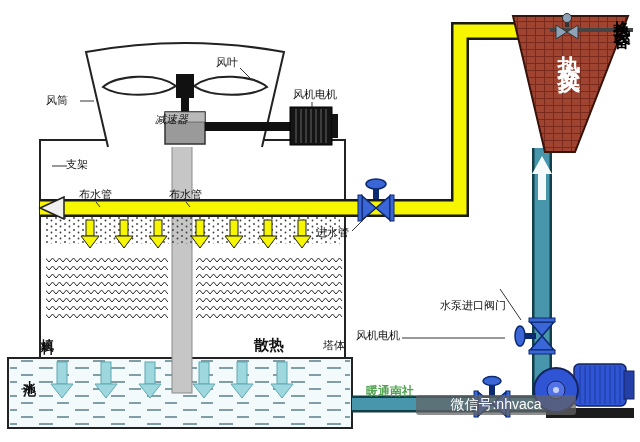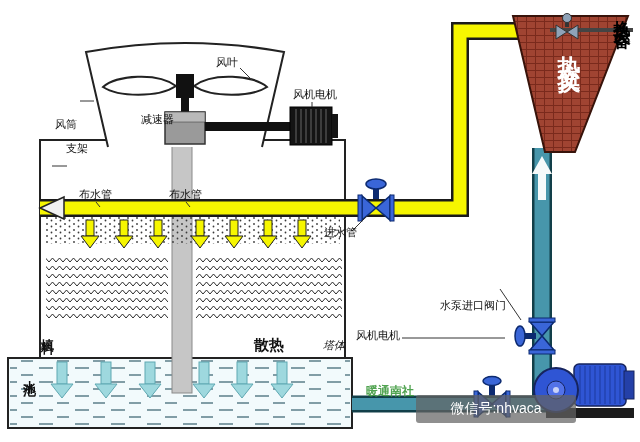--- a/index.html
+++ b/index.html
@@ -7,21 +7,21 @@
          font-family:"Liberation Sans","DejaVu Sans",sans-serif;}
   .stage svg{position:absolute;left:0;top:0;}
   .lbl{position:absolute;font-size:11px;color:#111;white-space:nowrap;line-height:1.15;}
   .bold{font-weight:bold;margin-left:8px;}
   .vert{writing-mode:vertical-rl;text-orientation:upright;letter-spacing:3px;}
   .hx-panel{writing-mode:vertical-rl;text-orientation:upright;color:#fff;font-weight:bold;
             font-size:23px;letter-spacing:7px;}
   .hx-equip{writing-mode:vertical-rl;text-orientation:upright;color:#000;font-weight:bold;
             font-size:17px;letter-spacing:4px;}
   .wm-brand{color:#3f9a3f;font-size:12px;font-weight:bold;opacity:.9;}
-  .wm-box{position:absolute;left:416px;top:395px;width:160px;height:28px;
+  .wm-box{position:absolute;left:416px;top:395px;width:160px;height:20px;
           background:rgba(100,100,100,.72);color:#fff;font-size:14px;border-radius:3px;
           display:flex;align-items:center;justify-content:center;}
 </style>
 </head>
 <body>
 
 <div class="stage">
 
 <svg width="640" height="442" viewBox="0 0 640 442">
   <defs>
@@ -170,32 +170,32 @@
     <line x1="96" y1="202" x2="100" y2="207"></line>
     <line x1="186" y1="202" x2="190" y2="207"></line>
     <line x1="352" y1="231" x2="367" y2="216"></line>
     <line x1="312" y1="102" x2="312" y2="107"></line>
     <line x1="500" y1="289" x2="521" y2="320"></line>
     <line x1="402" y1="338" x2="505" y2="338"></line>
   </g>
 </svg>
 
 <div class="lbl" style="left:216px;top:56px;">风叶</div>
-<div class="lbl" style="left:55px;top:94px;margin-top:24px;">风筒</div>
+<div class="lbl" style="left:46px;top:94px;">风筒</div>
 <div class="lbl" style="left:293px;top:88px;text-align:center;">风机电机</div>
-<div class="lbl" style="left:141px;top:113px;">减速器</div>
-<div class="lbl" style="left:66px;top:142px;">支架</div>
+<div class="lbl" style="left:155px;top:113px;font-style:italic;">减速器</div>
+<div class="lbl" style="left:66px;top:158px;">支架</div>
 <div class="lbl" style="left:79px;top:188px;">布水管</div>
 <div class="lbl" style="left:169px;top:188px;">布水管</div>
-<div class="lbl" style="left:324px;top:226px;">进水管</div>
+<div class="lbl" style="left:316px;top:226px;">进水管</div>
 <div class="lbl" style="left:440px;top:275px;margin-top:24px;">水泵进口阀门</div>
 <div class="lbl" style="left:356px;top:329px;">风机电机</div>
 <div class="lbl bold vert" style="left:31px;top:328px;font-size:13px;">填料</div>
 <div class="lbl bold" style="left:246px;top:336px;font-size:15px;">散热</div>
-<div class="lbl" style="left:323px;top:339px;font-style:italic;">塔体</div>
+<div class="lbl" style="left:323px;top:339px;">塔体</div>
 <div class="lbl bold vert" style="left:13px;top:370px;font-size:13px;">水池</div>
 
 <div class="lbl hx-panel" style="left:556px;top:38px;">热交换</div>
 <div class="lbl hx-equip" style="left:612px;top:6px;">换热设备</div>
 
 <div class="lbl wm-brand" style="left:366px;top:385px;">暖通南社</div>
 <div class="wm-box">
   <span>微信号:nhvaca</span>
 </div>
 

